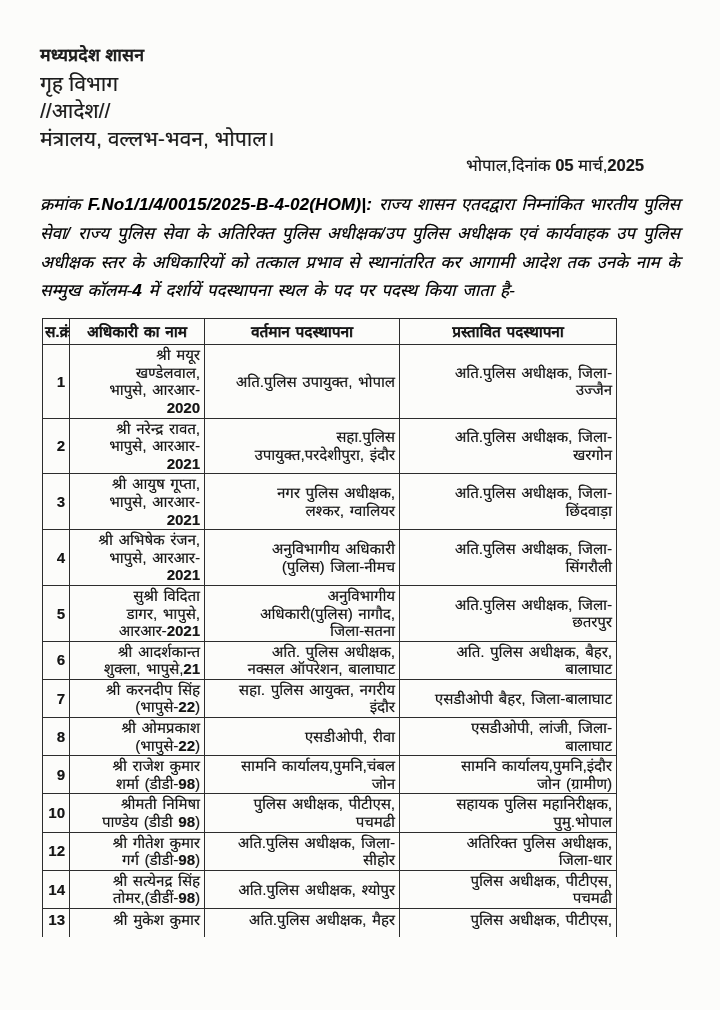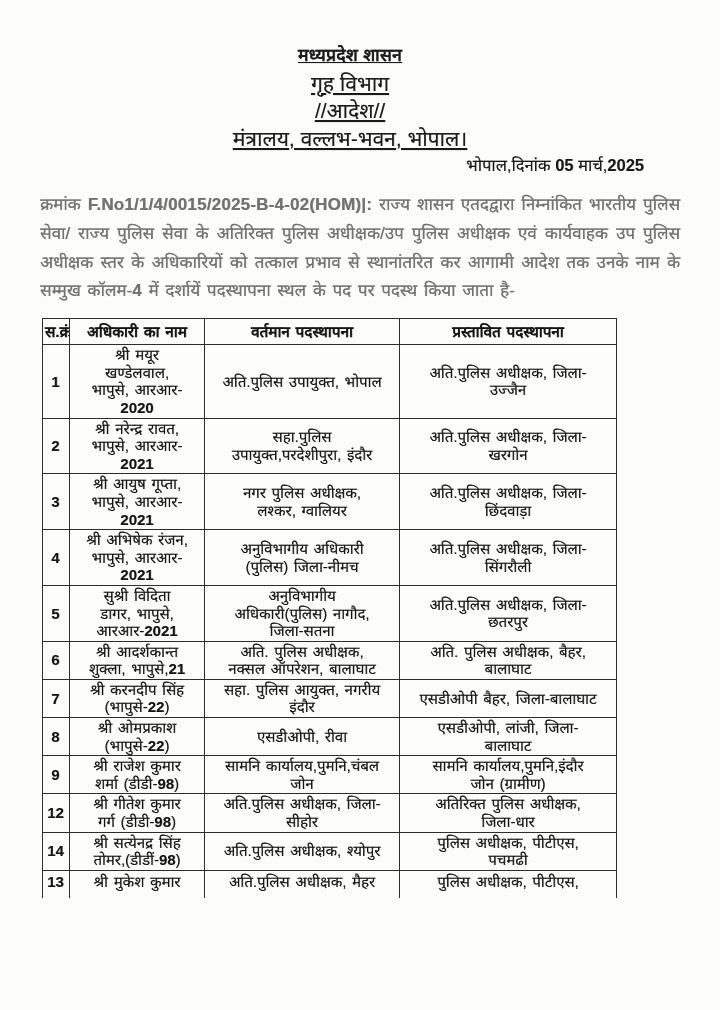--- a/index.html
+++ b/index.html
@@ -11,46 +11,47 @@
   }
   .page {
     position:relative;
     width:720px; height:1010px;
     background:var(--bg,#fcfcfa);
     color:var(--ink,#1a1a1a);
     padding:42px 40px 0 40px;
     overflow:hidden;
     text-shadow:0.4px 0.2px 0 rgba(30,30,30,0.45);
   }
-  .doc-head { text-align:center; width:620px; margin:0 auto 0 0;text-decoration:underline; }
+  .doc-head { text-align:left; width:620px; margin:0 auto 0 0; }
   .doc-head .line { font-size:21px; line-height:27.5px; color:#1c1c1c; }
   .doc-head .line.main { font-weight:bold; font-size:17.5px; letter-spacing:0.3px; }
   .date-line {
     padding-right:36px;
     text-align:right; font-size:16.5px; line-height:26px;
   }
   .order-para {
     margin-top:13px;
     font-size:17px; line-height:28.8px;
     text-align:justify; word-spacing:2px;
-    color:#737373;
+    color:#000000;
+    font-style:italic;
   }
   .order-para .refno { letter-spacing:0.2px; white-space:nowrap; }
   .table-clip { margin-top:12px; }
   table.transfer-table {
     border-collapse:collapse; table-layout:fixed;
     width:574px; margin-left:2px;
     font-size:15px; line-height:17.6px;
     color:#151515;
   }
   th, td {
     border:1.7px solid var(--line,#2d2d2d);
     padding:1px 4px;
     vertical-align:middle;
-    text-align:center;
+    text-align:right;
     overflow:hidden;
     word-spacing:1.5px;
   }
   thead th {
     text-align:center; font-weight:bold;
     font-size:15.3px; padding:3px 2px; line-height:19px;
   }
   td.col-sno { padding-left:3px; }
   td b, th b { font-weight:bold; }
   tbody tr:last-child td {
@@ -146,20 +147,26 @@
             <td class="col-current">एसडीओपी, रीवा</td>
             <td class="col-proposed">एसडीओपी, लांजी, जिला-<br>बालाघाट</td>
           </tr>
           <tr>
             <td class="col-sno"><b>9</b></td>
             <td class="col-name">श्री राजेश कुमार<br>शर्मा (डीडी-<b>98</b>)</td>
             <td class="col-current">सामनि कार्यालय,पुमनि,चंबल<br>जोन</td>
             <td class="col-proposed">सामनि कार्यालय,पुमनि,इंदौर<br>जोन (ग्रामीण)</td>
           </tr>
           <tr>
+            <td class="col-sno"><b>10</b></td>
+            <td class="col-name">श्रीमती निमिषा<br>पाण्डेय (डीडी <b>98</b>)</td>
+            <td class="col-current">पुलिस अधीक्षक, पीटीएस,<br>पचमढी</td>
+            <td class="col-proposed">सहायक पुलिस महानिरीक्षक,<br>पुमु.भोपाल</td>
+          </tr>
+          <tr>
             <td class="col-sno"><b>12</b></td>
             <td class="col-name">श्री गीतेश कुमार<br>गर्ग (डीडी-<b>98</b>)</td>
             <td class="col-current">अति.पुलिस अधीक्षक, जिला-<br>सीहोर</td>
             <td class="col-proposed">अतिरिक्त पुलिस अधीक्षक,<br>जिला-धार</td>
           </tr>
           <tr>
             <td class="col-sno"><b>14</b></td>
             <td class="col-name">श्री सत्येनद्र सिंह<br>तोमर,(डीडीं-<b>98</b>)</td>
             <td class="col-current">अति.पुलिस अधीक्षक, श्योपुर</td>
             <td class="col-proposed">पुलिस अधीक्षक, पीटीएस,<br>पचमढी</td>

